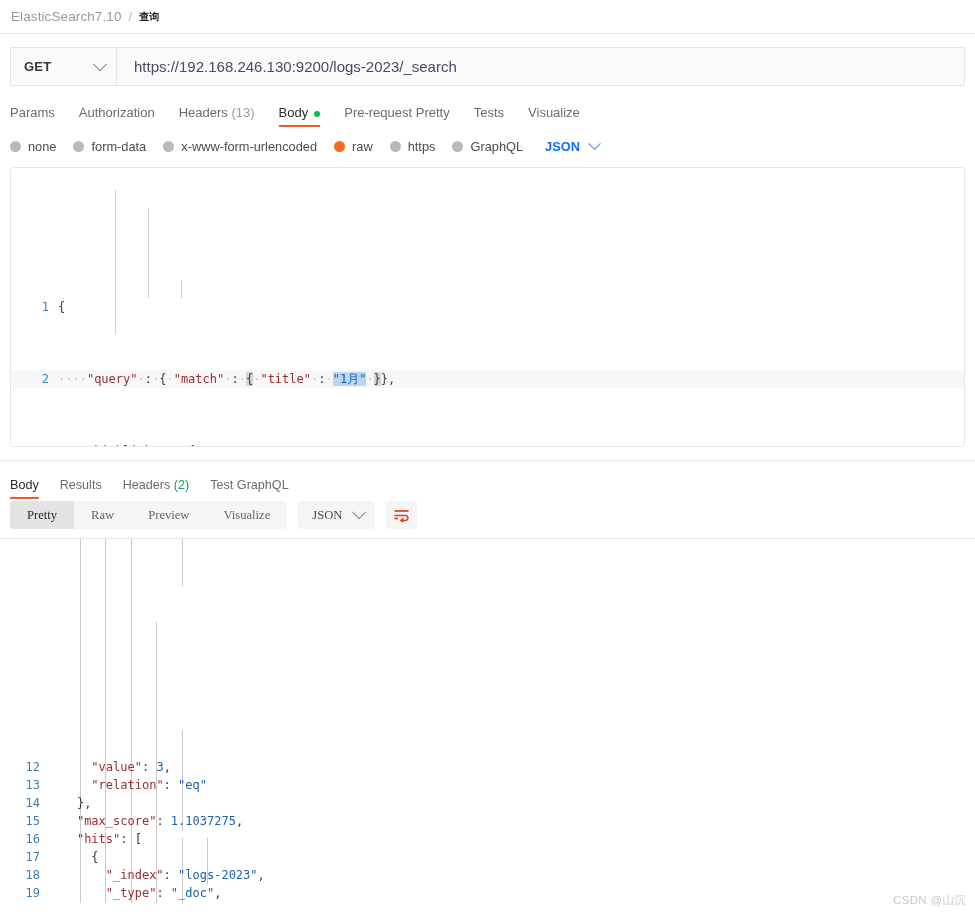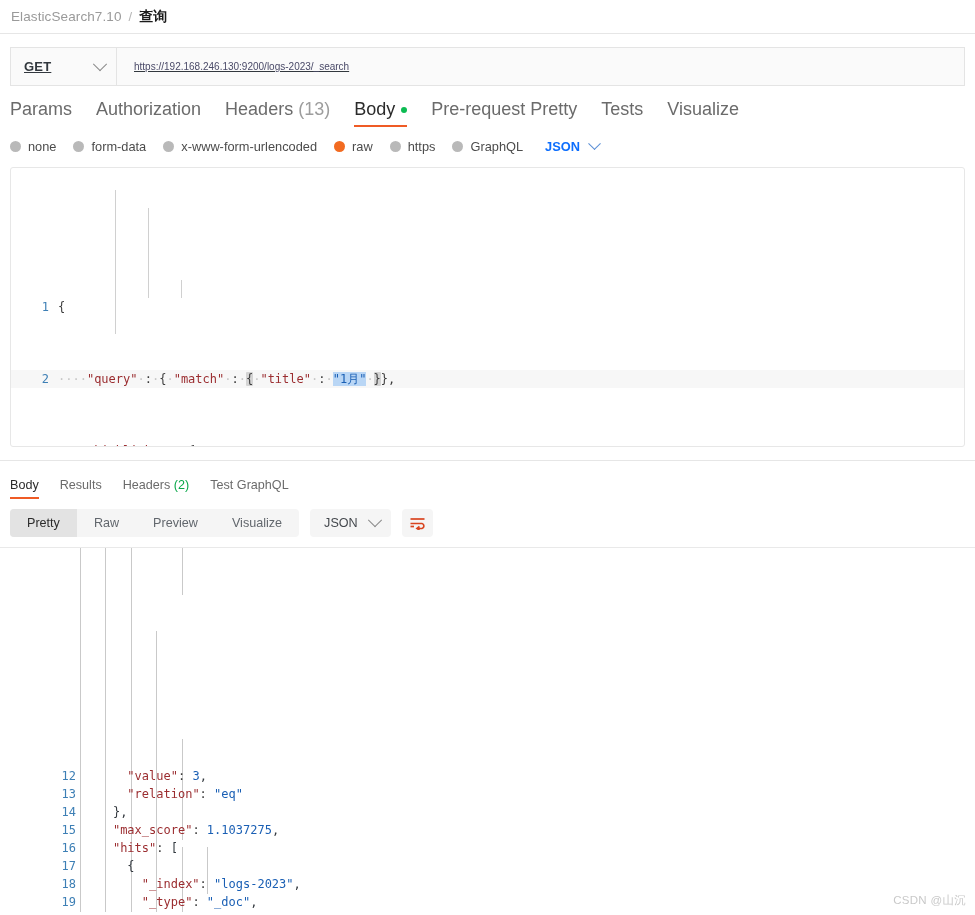--- a/index.html
+++ b/index.html
@@ -32,34 +32,33 @@
     letter-spacing: .1px;
   }
   .crumb-sep {
     color: #b5b5b5;
     margin: 0 7px;
     font-size: 13px;
   }
   .crumb-current {
     color: #1b1b1b;
     font-weight: bold;
-    font-size: 14px;
+    font-size: 10px;
   }
 
   
   #url-bar {
     display: flex;
     align-items: stretch;
     margin: 13px 10px 0 10px;
     border: 1px solid #e4e4e4;
     border-radius: 0;
     height: 39px;
     background: #fafafa;
     box-sizing: border-box;
-    text-decoration: underline;
   }
   #method-select {
     width: 106px;
     display: flex;
     align-items: center;
     justify-content: space-between;
     padding: 0 11px 0 13px;
     border-right: 1px solid #e4e4e4;
     box-sizing: border-box;
     cursor: pointer;
@@ -75,39 +74,39 @@
     height: 9px;
     border-right: 1.4px solid #8b8b8b;
     border-bottom: 1.4px solid #8b8b8b;
     transform: rotate(45deg) translate(-2px,-2px);
   }
   #url-input {
     flex: 1;
     display: flex;
     align-items: center;
     padding-left: 17px;
-    font-size: 10px;
+    font-size: 15px;
     color: #4a4a68;
     font-family: "Liberation Sans", sans-serif;
     cursor: text;
     overflow: hidden;
     white-space: nowrap;
   }
 
   
   #req-tabs {
     display: flex;
     align-items: flex-end;
     margin: 12px 0 0 0;
     padding: 0 10px;
     height: 29px;
     box-sizing: border-box;
   }
   .rtab {
-    font-size: 18px;
+    font-size: 13px;
     color: #6b6b6b;
     padding: 0 0 7px 0;
     margin-right: 24px;
     cursor: pointer;
     position: relative;
     white-space: nowrap;
   }
   .rtab .cnt { color: #9d9d9d; }
   .rtab.active { color: #2b2b2b; }
   .rtab.active::after {
@@ -254,24 +253,24 @@
     content: "";
     position: absolute;
     left: 0; right: 0; bottom: 0;
     height: 2px;
     background: #ef5b25;
   }
   .ptab .cnt-green { color: #0aa74a; }
 
   #resp-toolbar {
     display: flex;
-    align-items: center;
+    align-items: flex-end;
     padding: 0 10px;
-    margin-top: 9px;
     height: 30px;
+    font-family: Liberation Serif, serif;
   }
   .seg-group {
     display: flex;
     background: #f5f5f5;
     border-radius: 4px;
     height: 28px;
     overflow: hidden;
   }
   .seg {
     display: flex;
@@ -317,21 +316,20 @@
     border-top: 1px solid #e9e9e9;
     height: 364px;
     overflow: hidden;
     position: relative;
     padding-top: 3px;
   }
   #resp-editor .ln-gutter {
     width: 40px;
     color: #3d7fb5;
     padding-right: 8px;
-    margin-left: 36px;
   }
   .rguide {
     position: absolute;
     top: 0;
     width: 1px;
     background: #c9c9c9;
   }
 
   
   #watermark {

